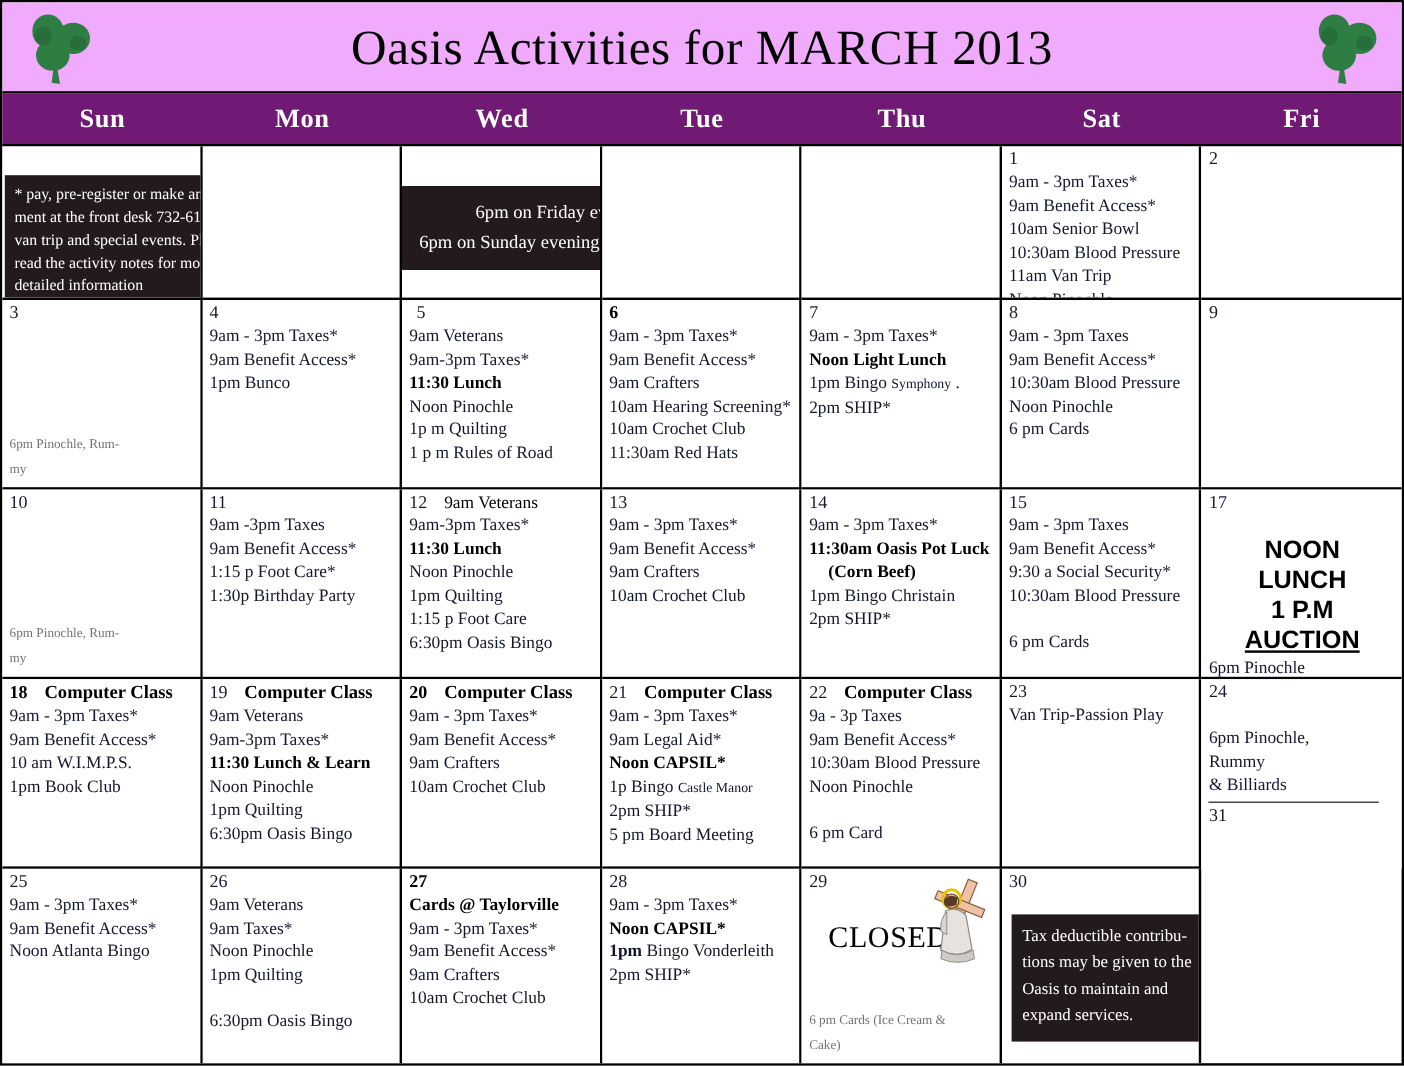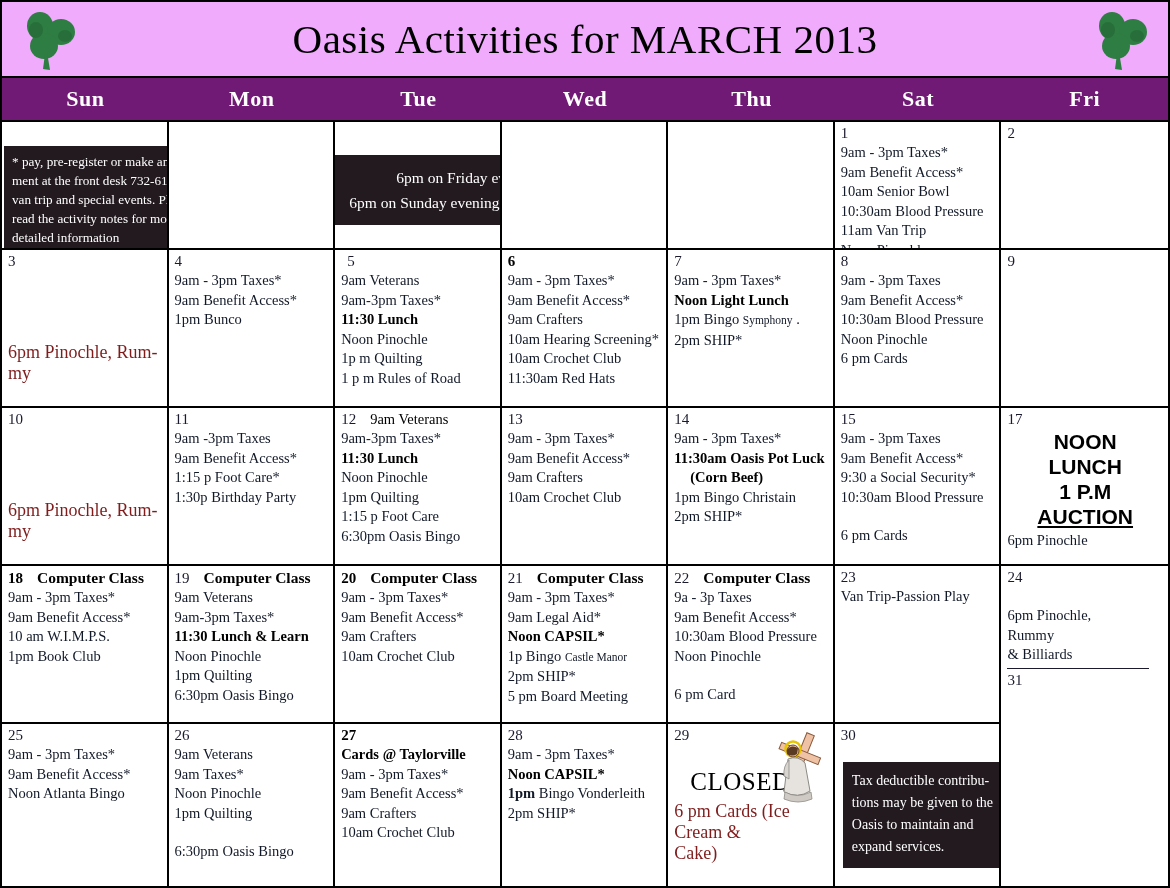--- a/index.html
+++ b/index.html
@@ -116,24 +116,24 @@
   .ev.bold { font-weight: bold; color: #000; }
   .ev.indent { padding-left: 16px; }
   .ev .sm { font-size: 11.5px; }
   .ev.spacer { height: 19px; }
 
   
   .bottom-text {
     position: absolute;
     left: 6px;
     right: 4px;
-    bottom: 22px;
-    font-size: 18px;
+    bottom: 4px;
+    font-size: 11px;
     line-height: 21px;
-    color: #7f1d1d;
+    color: #737373;
   }
 
   
   .noteboxwrap {
     position: absolute;
     background: #231a20;
   }
   .notebox-text {
     color: #ffffff;
     font-size: 13.2px;
@@ -171,21 +171,21 @@
   }
 
   
   .big-center {
     text-align: center;
     font-family: "Liberation Sans", "DejaVu Sans", sans-serif;
     font-weight: bold;
     font-size: 21px;
     line-height: 25px;
     color: #000;
-    margin-top: 1px;
+    margin-top: 18px;
   }
   .big-center .underline { text-decoration: underline; }
 
   
   .closed-word {
     position: absolute;
     left: 22px;
     top: 44px;
     font-size: 25px;
     letter-spacing: 0.5px;
@@ -239,22 +239,22 @@
           <ellipse cx="20" cy="22" rx="7" ry="8"></ellipse>
           <ellipse cx="49" cy="28" rx="7" ry="6"></ellipse>
         </g>
       </svg>
     </span>
   </div>
 
   <div class="dow-row">
     <div class="dow">Sun</div>
     <div class="dow">Mon</div>
+    <div class="dow">Wed</div>
     <div class="dow">Tue</div>
-    <div class="dow">Wed</div>
     <div class="dow">Thu</div>
     <div class="dow">Sat</div>
     <div class="dow">Fri</div>
   </div>
 
   <div class="grid" id="calendar-grid">
       <div class="cell">
         <div class="noteboxwrap" id="note-asterisk">
           <div class="notebox-text">
             <span class="ln">* pay, pre-register or make an appoint-</span>

